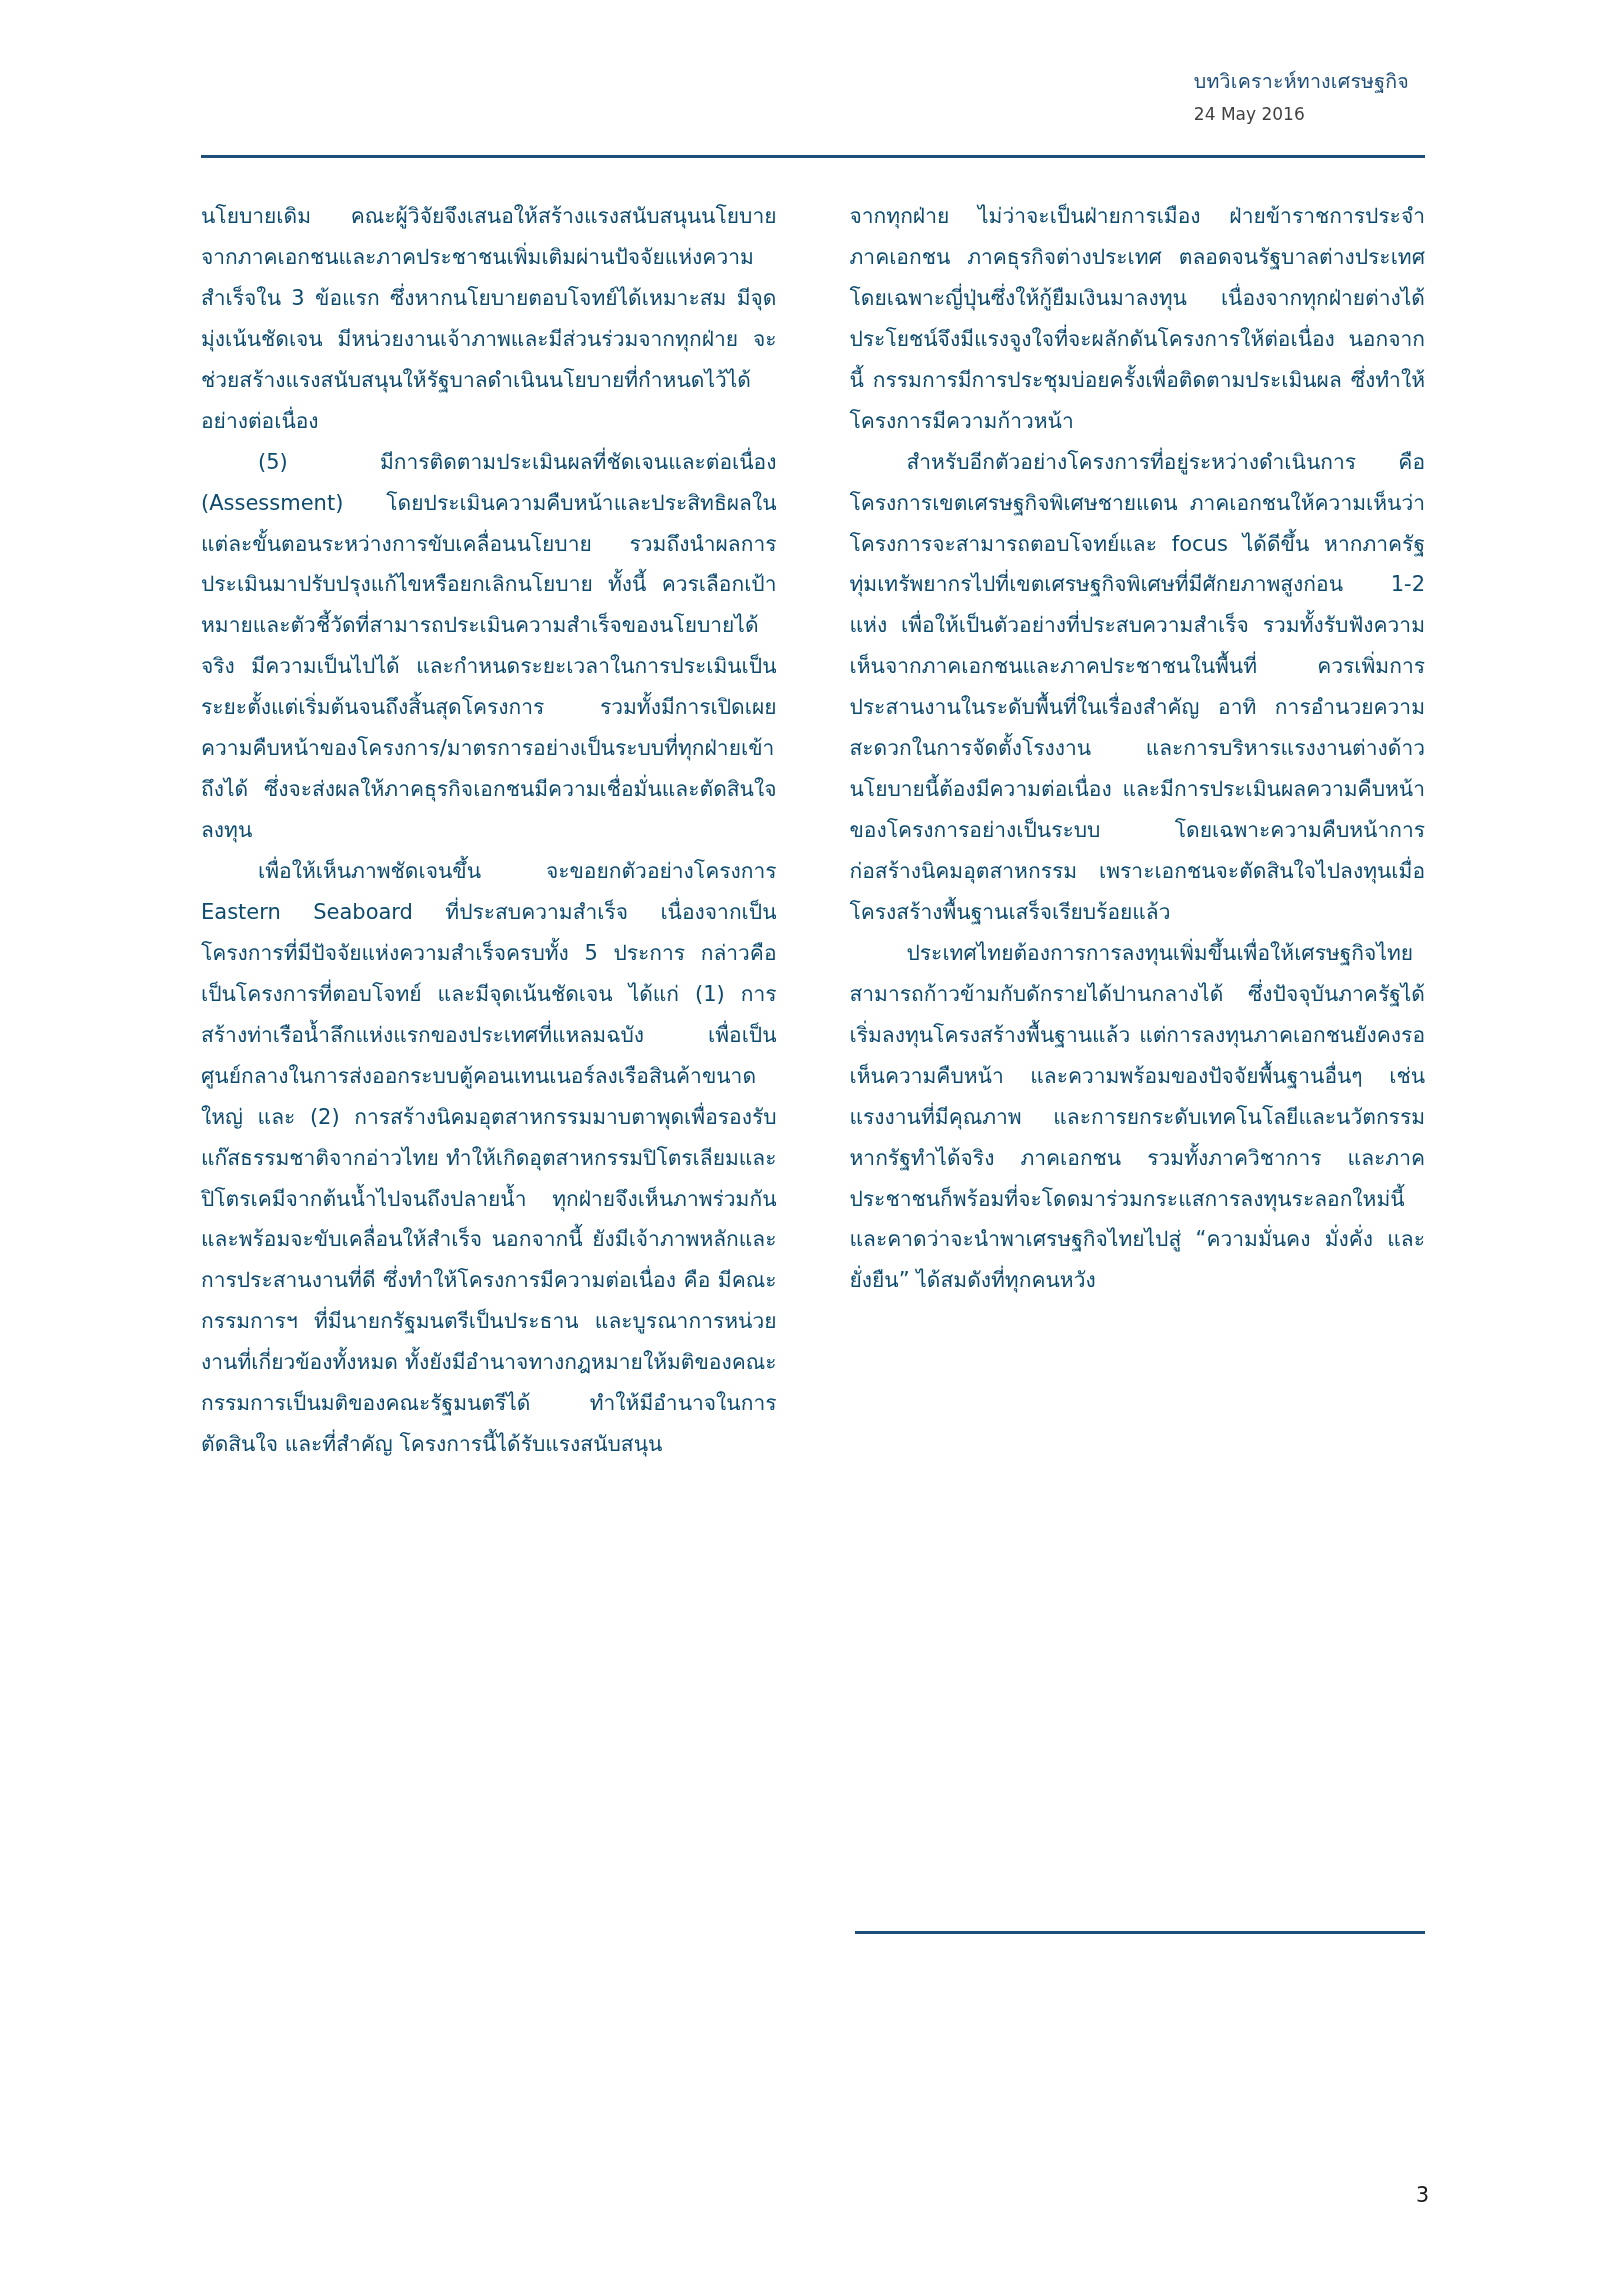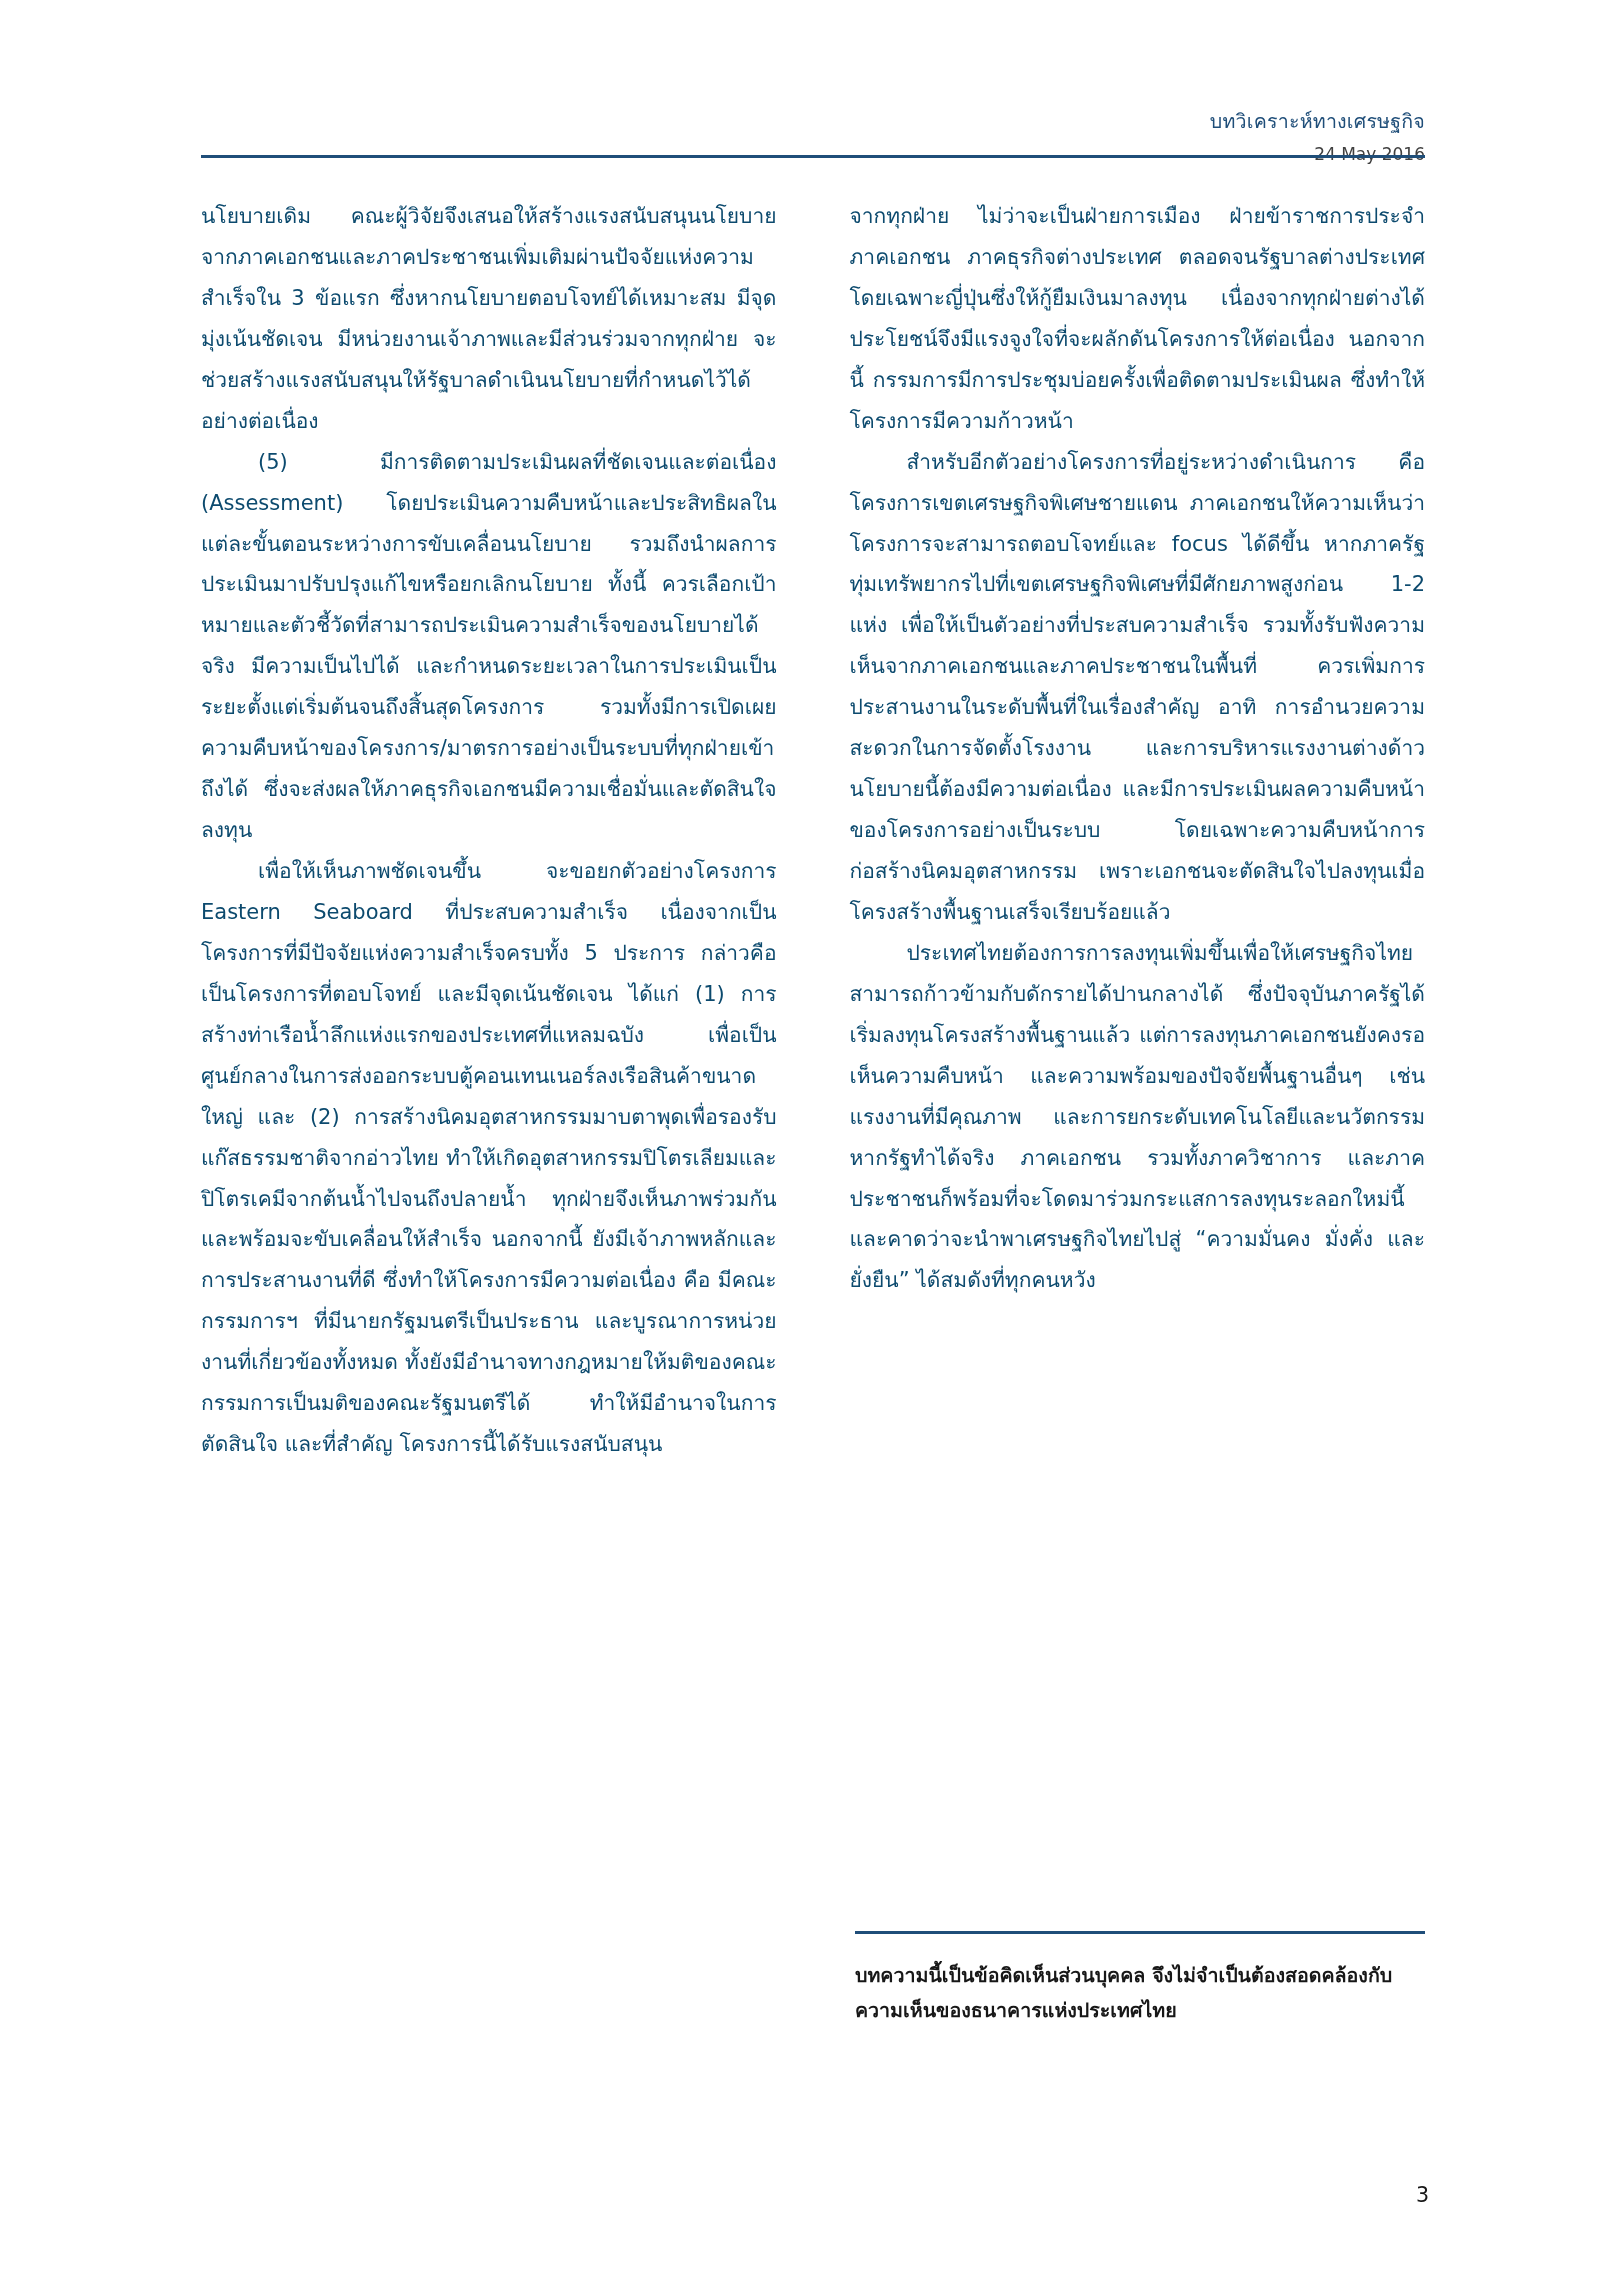--- a/index.html
+++ b/index.html
@@ -17,24 +17,22 @@
   }
   .page {
     position: absolute;
     inset: 0;
     padding: 0;
   }
   
   .header {
     position: absolute;
     top: 67px;
-    right: 196px;
-    text-align: right;
+    right: 212px;
     line-height: 1.55;
-    margin-top: 40px;
   }
   .header .doc-title {
     font-size: 19.6px;
     color: #1f4e79;
     letter-spacing: 0.2px;
   }
   .header .doc-date {
     font-size: 17px;
     color: #404040;
     margin-top: 3.9px;
@@ -122,17 +120,16 @@
 
     <div class="col">
       <p>จากทุกฝ่าย ไม่ว่าจะเป็นฝ่ายการเมือง ฝ่ายข้าราชการประจำ ภาคเอกชน ภาคธุรกิจต่างประเทศ ตลอดจนรัฐบาลต่างประเทศ โดยเฉพาะญี่ปุ่นซึ่งให้กู้ยืมเงินมาลงทุน เนื่องจากทุกฝ่ายต่างได้ประโยชน์จึงมีแรงจูงใจที่จะผลักดันโครงการให้ต่อเนื่อง นอกจากนี้ กรรมการมีการประชุมบ่อยครั้งเพื่อติดตามประเมินผล ซึ่งทำให้โครงการมีความก้าวหน้า</p>
       <p class="indent">สำหรับอีกตัวอย่างโครงการที่อยู่ระหว่างดำเนินการ คือ โครงการเขตเศรษฐกิจพิเศษชายแดน ภาคเอกชนให้ความเห็นว่า โครงการจะสามารถตอบโจทย์และ focus ได้ดีขึ้น หากภาครัฐทุ่มเทรัพยากรไปที่เขตเศรษฐกิจพิเศษที่มีศักยภาพสูงก่อน 1-2 แห่ง เพื่อให้เป็นตัวอย่างที่ประสบความสำเร็จ รวมทั้งรับฟังความเห็นจากภาคเอกชนและภาคประชาชนในพื้นที่ ควรเพิ่มการประสานงานในระดับพื้นที่ในเรื่องสำคัญ อาทิ การอำนวยความสะดวกในการจัดตั้งโรงงาน และการบริหารแรงงานต่างด้าว นโยบายนี้ต้องมีความต่อเนื่อง และมีการประเมินผลความคืบหน้าของโครงการอย่างเป็นระบบ โดยเฉพาะความคืบหน้าการก่อสร้างนิคมอุตสาหกรรม เพราะเอกชนจะตัดสินใจไปลงทุนเมื่อโครงสร้างพื้นฐานเสร็จเรียบร้อยแล้ว</p>
       <p class="indent">ประเทศไทยต้องการการลงทุนเพิ่มขึ้นเพื่อให้เศรษฐกิจไทยสามารถก้าวข้ามกับดักรายได้ปานกลางได้ ซึ่งปัจจุบันภาครัฐได้เริ่มลงทุนโครงสร้างพื้นฐานแล้ว แต่การลงทุนภาคเอกชนยังคงรอเห็นความคืบหน้า และความพร้อมของปัจจัยพื้นฐานอื่นๆ เช่น แรงงานที่มีคุณภาพ และการยกระดับเทคโนโลยีและนวัตกรรม หากรัฐทำได้จริง ภาคเอกชน รวมทั้งภาควิชาการ และภาคประชาชนก็พร้อมที่จะโดดมาร่วมกระแสการลงทุนระลอกใหม่นี้ และคาดว่าจะนำพาเศรษฐกิจไทยไปสู่ “ความมั่นคง มั่งคั่ง และยั่งยืน” ได้สมดังที่ทุกคนหวัง</p>
     </div>
 
   </div>
 
   <div class="footer-rule"></div>
-  <div class="footer-note">บทความนี้เป็นข้อคิดเห็นส่วนบุคคล จึงไม่จำเป็นต้องสอดคล้องกับความเห็นของธนาคารแห่งประเทศไทย</div>
   <div class="page-number">3</div>
 
 </div>
 
 
 </body></html>

